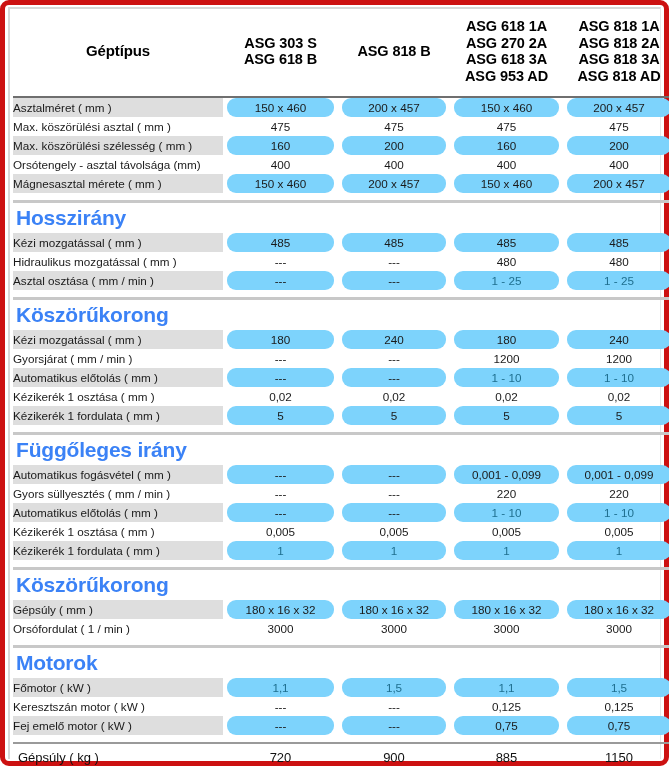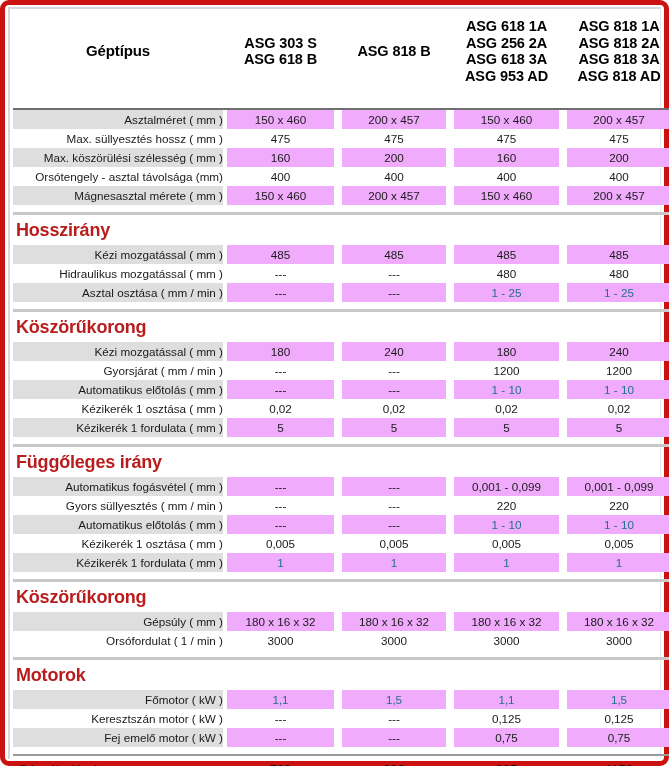--- a/index.html
+++ b/index.html
@@ -47,21 +47,21 @@
   col.c-v3    { width: 113px; }
   col.c-v4    { width: 112px; }
 
   
   tr.header-row td {
     vertical-align: middle;
     text-align: center;
     font-weight: bold;
     font-size: 14.5px;
     color: #000000;
-    padding: 3px 2px 18px 2px;
+    padding: 3px 2px 6px 2px;
     height: 78px;
     line-height: 16.5px;
     letter-spacing: -0.1px;
   }
   tr.header-row td.h-label {
     font-size: 15px;
   }
   tr.header-rule td {
     padding: 0;
     height: 2px;
@@ -76,41 +76,41 @@
   
   tr.data-row td {
     font-size: 11.7px;
     color: #1a1a1a;
     height: 19px;
     padding: 0;
     line-height: 19px;
     white-space: nowrap;
   }
   td.lbl {
-    text-align: right;
+    text-align: left;
     padding-left: 5px;
   }
   td.val {
     text-align: center;
   }
   tr.data-row.shaded td.lbl,
   tr.data-row.shaded td.val {
     background: #dedede;
   }
   tr.data-row.shaded td.val { background: #dedede; }
   tr.data-row td.val { position: relative; }
 
   
   td.val > span.cellbox {
     display: block;
     margin: 0 4px;
     height: 19px;
     line-height: 19px;
   }
-  tr.data-row.shaded td.val > span.cellbox { background: #f0abfc; }
+  tr.data-row.shaded td.val > span.cellbox { background: #7dd3fc; border-radius: 9px; }
   tr.data-row.shaded td.val { background: transparent; }
   tr.data-row.shaded td.lbl { background: #dedede; }
 
   .teal { color: #1f6f8f; }
 
   
   tr.sep-row td {
     padding: 0;
     height: 11px;
   }
@@ -119,23 +119,23 @@
     background: #c8c8c8;
     margin-top: 5px;
     font-size: 0;
     line-height: 0;
   }
   tr.section-row td {
     padding: 2px 0 3px 3px;
     height: 24px;
   }
   .section-title {
-    font-size: 18px;
+    font-size: 21px;
     font-weight: bold;
-    color: #b91c1c;
+    color: #3b82f6;
     letter-spacing: -0.2px;
   }
 
   
   tr.total-sep td { padding: 0; height: 10px; }
   .total-bar {
     height: 2px;
     background: #9a9a9a;
     margin-top: 6px;
     font-size: 0;
@@ -170,21 +170,21 @@
             <td class="h-label">Géptípus</td>
             <td class="h-col">
               <div>ASG 303 S</div>
               <div>ASG 618 B</div>
             </td>
             <td class="h-col">
               <div>ASG 818 B</div>
             </td>
             <td class="h-col">
               <div>ASG 618 1A</div>
-              <div>ASG 256 2A</div>
+              <div>ASG 270 2A</div>
               <div>ASG 618 3A</div>
               <div>ASG 953 AD</div>
             </td>
             <td class="h-col">
               <div>ASG 818 1A</div>
               <div>ASG 818 2A</div>
               <div>ASG 818 3A</div>
               <div>ASG 818 AD</div>
             </td>
           </tr>
@@ -202,21 +202,21 @@
               <span class="cellbox">200 x 457</span>
             </td>
             <td class="val">
               <span class="cellbox">150 x 460</span>
             </td>
             <td class="val">
               <span class="cellbox">200 x 457</span>
             </td>
           </tr>
           <tr class="data-row">
-            <td class="lbl">Max. süllyesztés hossz ( mm )</td>
+            <td class="lbl">Max. köszörülési asztal ( mm )</td>
             <td class="val">
               <span class="cellbox">475</span>
             </td>
             <td class="val">
               <span class="cellbox">475</span>
             </td>
             <td class="val">
               <span class="cellbox">475</span>
             </td>
             <td class="val">

